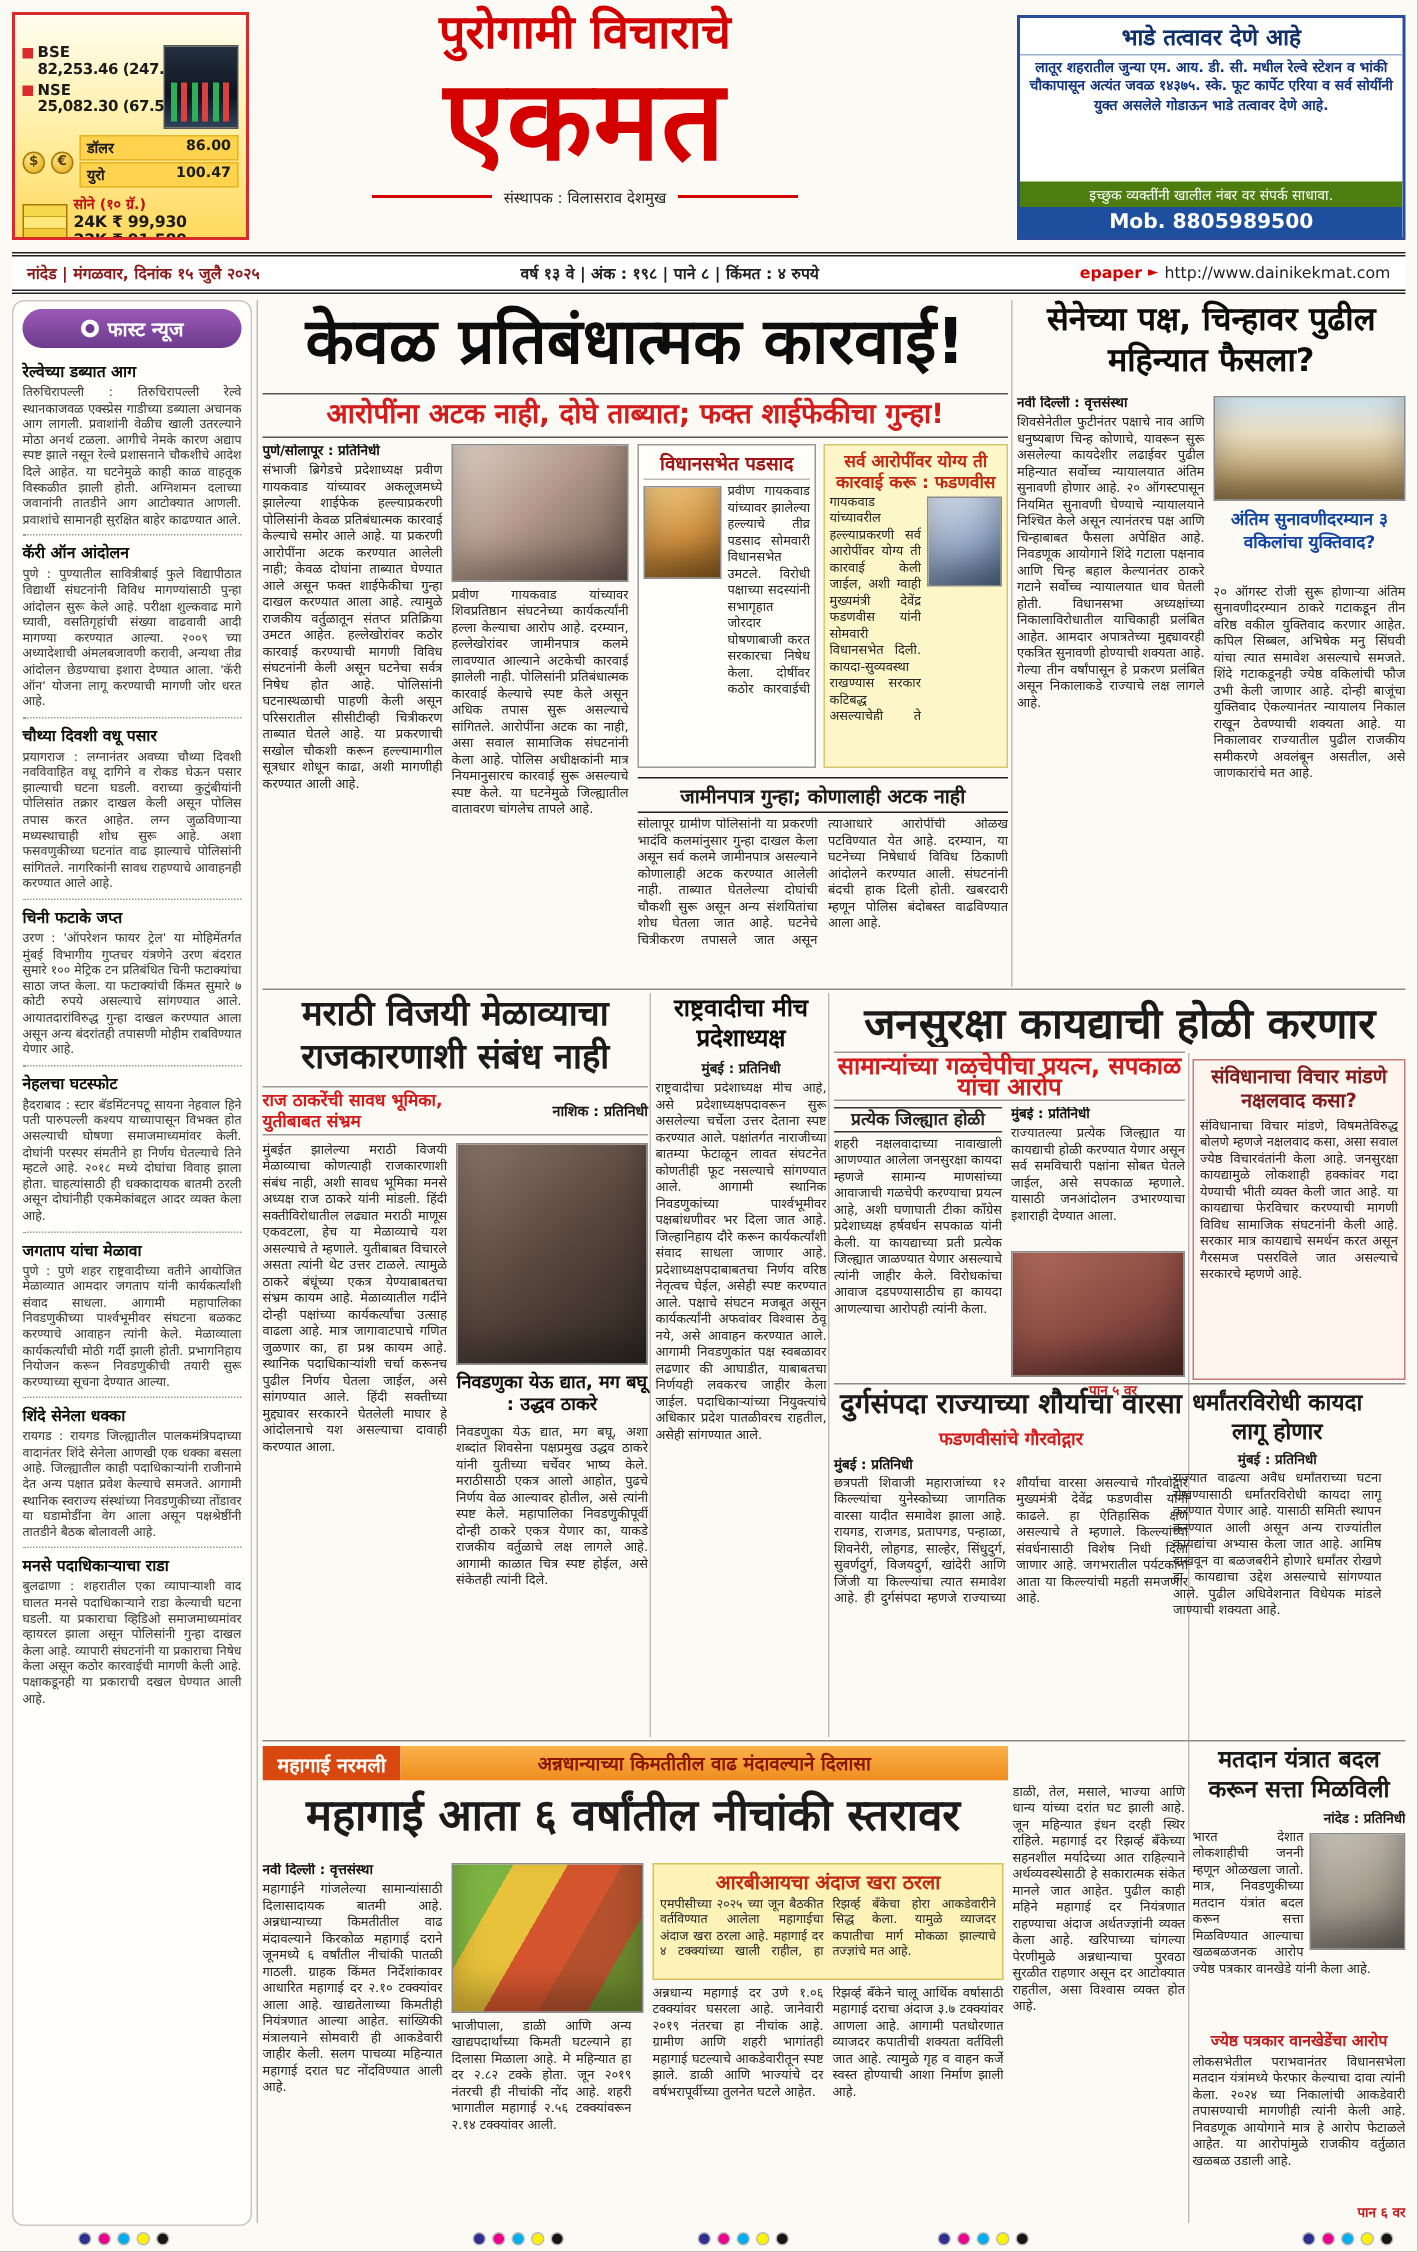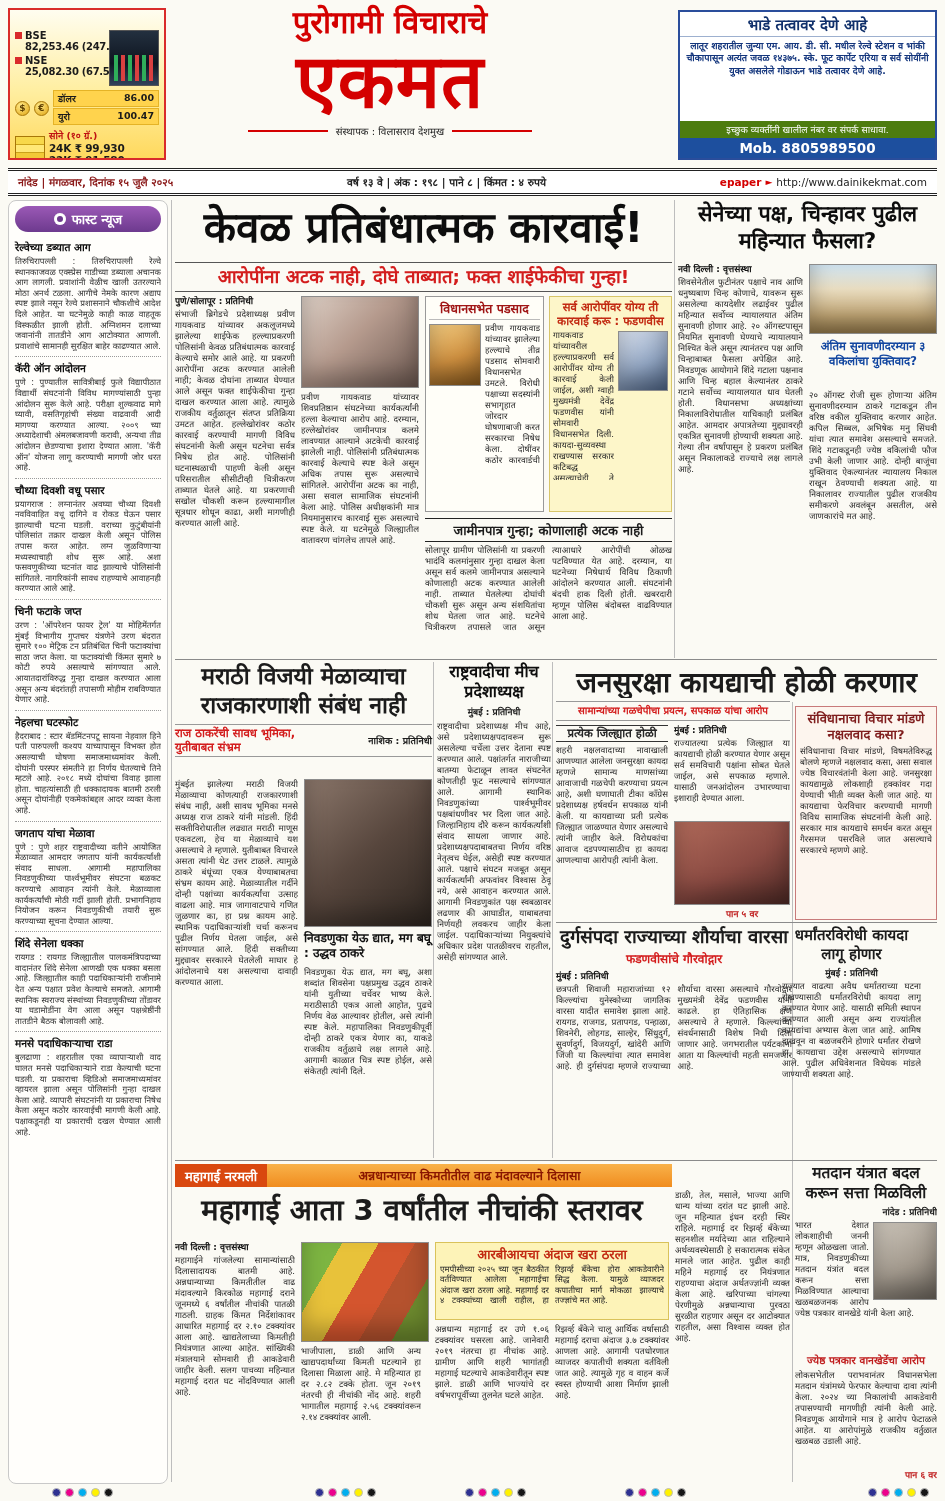--- a/index.html
+++ b/index.html
@@ -84,39 +84,39 @@
   .sena-headline{font-size:21.5px;font-weight:bold;line-height:27px;text-align:center;color:#0d0d0d;height:58px;overflow:hidden}
   .sena-body{position:relative;height:392px;margin-top:6px}
   .sena-col1{position:absolute;left:0;top:0;width:125px;height:388px}
   .sena-photo{position:absolute;left:131px;top:0;width:128px;height:70px}
   .sena-inset{position:absolute;left:131px;top:75px;width:128px;color:#1246a0;font-weight:bold;font-size:11.5px;line-height:14.5px;text-align:center}
   .sena-col2{position:absolute;left:131px;top:126px;width:128px;height:262px}
 
   
   .melava{left:175px;top:662px;width:257px;height:496px}
   .melava-headline{font-size:23px;line-height:29px;font-weight:bold;text-align:center;height:60px;overflow:hidden}
-  .melava-sub{display:flex;justify-content:space-between;align-items:center;border-top:1px solid #999;border-bottom:1px solid #999;padding:2px 0;margin:2px 0 22px}
+  .melava-sub{display:flex;justify-content:space-between;align-items:center;border-top:1px solid #999;border-bottom:1px solid #999;padding:2px 0;margin:2px 0 5px}
   .melava-subhead{color:#d31d1d;font-weight:bold;font-size:11.5px;line-height:13.5px;width:158px}
   .melava-byline{font-weight:bold;font-size:9.5px}
   .melava-body{position:relative;height:398px}
   .melava-col1{position:absolute;left:0;top:0;width:123px;height:398px}
   .melava-photo{position:absolute;left:129px;top:0;width:128px;height:148px}
-  .melava-inset{position:absolute;left:129px;top:152px;width:128px;font-weight:bold;font-size:12px;line-height:15px;color:#111}
+  .melava-inset{position:absolute;left:129px;top:152px;width:128px;font-weight:bold;font-size:12px;line-height:15px;text-align:center;color:#111}
   .melava-col2{position:absolute;left:129px;top:188px;width:128px;height:210px}
 
   
   .ncp{left:437px;top:662px;width:114px;height:496px}
   .ncp-headline{font-size:16px;font-weight:bold;text-align:center;line-height:20px;color:#0d0d0d}
   .ncp-byline{text-align:center;font-weight:bold;font-size:9px;margin:3px 0}
   .ncp-body{height:428px}
 
   
   .js{left:556px;top:662px;width:381px;height:258px}
   .js-headline{font-size:28px;font-weight:bold;text-align:center;height:36px;overflow:hidden}
-  .js-sub{width:234px;color:#d31d1d;font-weight:bold;font-size:10px;line-height:13.5px;text-align:center;border-top:1px solid #999;border-bottom:1px solid #999;padding:2px 0;margin:3px 0 4px}
+  .js-sub{width:234px;color:#d31d1d;font-weight:bold;font-size:16px;line-height:13.5px;text-align:center;border-top:1px solid #999;border-bottom:1px solid #999;padding:2px 0;margin:3px 0 4px}
   .js-cols{position:relative;width:234px;height:196px}
   .js-col1{position:absolute;left:0;top:0;width:112px;height:196px}
   .js-box-title{font-weight:bold;font-size:11.5px;text-align:center;border-top:1px solid #333;border-bottom:1px solid #333;padding:2px 0;margin-bottom:3px}
   .js-col2{position:absolute;left:118px;top:0;width:116px;height:94px}
   .js-photo{position:absolute;left:118px;top:96px;width:116px;height:84px}
   .js-pageref{position:absolute;left:170px;top:182px}
 
   
   .samvidhan{left:795px;top:706px;width:142px;height:214px;border:1px solid #c87a7a;background:#fdf5ee;padding:4px;overflow:hidden}
   .samvidhan-title{color:#7f1d1d;font-weight:bold;font-size:13px;line-height:16px;text-align:center;margin-bottom:3px}
@@ -379,21 +379,21 @@
     <div class="dharma-headline">धर्मांतरविरोधी कायदा लागू होणार</div>
     <div class="dharma-byline">मुंबई : प्रतिनिधी</div>
     <div class="dharma-body body-txt">राज्यात वाढत्या अवैध धर्मांतराच्या घटना रोखण्यासाठी धर्मांतरविरोधी कायदा लागू करण्यात येणार आहे. यासाठी समिती स्थापन करण्यात आली असून अन्य राज्यांतील कायद्यांचा अभ्यास केला जात आहे. आमिष दाखवून वा बळजबरीने होणारे धर्मांतर रोखणे हा कायद्याचा उद्देश असल्याचे सांगण्यात आले. पुढील अधिवेशनात विधेयक मांडले जाण्याची शक्यता आहे.</div>
   </div>
 
   <div class="abs mg-banner">
     <div class="mg-banner-label">महागाई नरमली</div>
     <div class="mg-banner-sub">अन्नधान्याच्या किमतीतील वाढ मंदावल्याने दिलासा</div>
   </div>
   <div class="abs mg">
-    <div class="mg-headline">महागाई आता 3 वर्षांतील नीचांकी स्तरावर</div>
+    <div class="mg-headline">महागाई आता ६ वर्षांतील नीचांकी स्तरावर</div>
     <div class="mg-col1 body-txt">
       <div class="byline">नवी दिल्ली : वृत्तसंस्था</div>
       <span>महागाईने गांजलेल्या सामान्यांसाठी दिलासादायक बातमी आहे. अन्नधान्याच्या किमतीतील वाढ मंदावल्याने किरकोळ महागाई दराने जूनमध्ये ६ वर्षांतील नीचांकी पातळी गाठली. ग्राहक किंमत निर्देशांकावर आधारित महागाई दर २.१० टक्क्यांवर आला आहे. खाद्यतेलाच्या किमतीही नियंत्रणात आल्या आहेत. सांख्यिकी मंत्रालयाने सोमवारी ही आकडेवारी जाहीर केली. सलग पाचव्या महिन्यात महागाई दरात घट नोंदविण्यात आली आहे.</span>
     </div>
     <div class="mg-photo photo ph-veg"></div>
     <div class="mg-rbi">
       <div class="mg-rbi-title">आरबीआयचा अंदाज खरा ठरला</div>
       <div class="mg-rbi-body">एमपीसीच्या २०२५ च्या जून बैठकीत वर्तविण्यात आलेला महागाईचा अंदाज खरा ठरला आहे. महागाई दर ४ टक्क्यांच्या खाली राहील, हा रिझर्व्ह बँकेचा होरा आकडेवारीने सिद्ध केला. यामुळे व्याजदर कपातीचा मार्ग मोकळा झाल्याचे तज्ज्ञांचे मत आहे.</div>
     </div>
     <div class="mg-col2 body-txt">भाजीपाला, डाळी आणि अन्य खाद्यपदार्थांच्या किमती घटल्याने हा दिलासा मिळाला आहे. मे महिन्यात हा दर २.८२ टक्के होता. जून २०१९ नंतरची ही नीचांकी नोंद आहे. शहरी भागातील महागाई २.५६ टक्क्यांवरून २.१४ टक्क्यांवर आली.</div>

